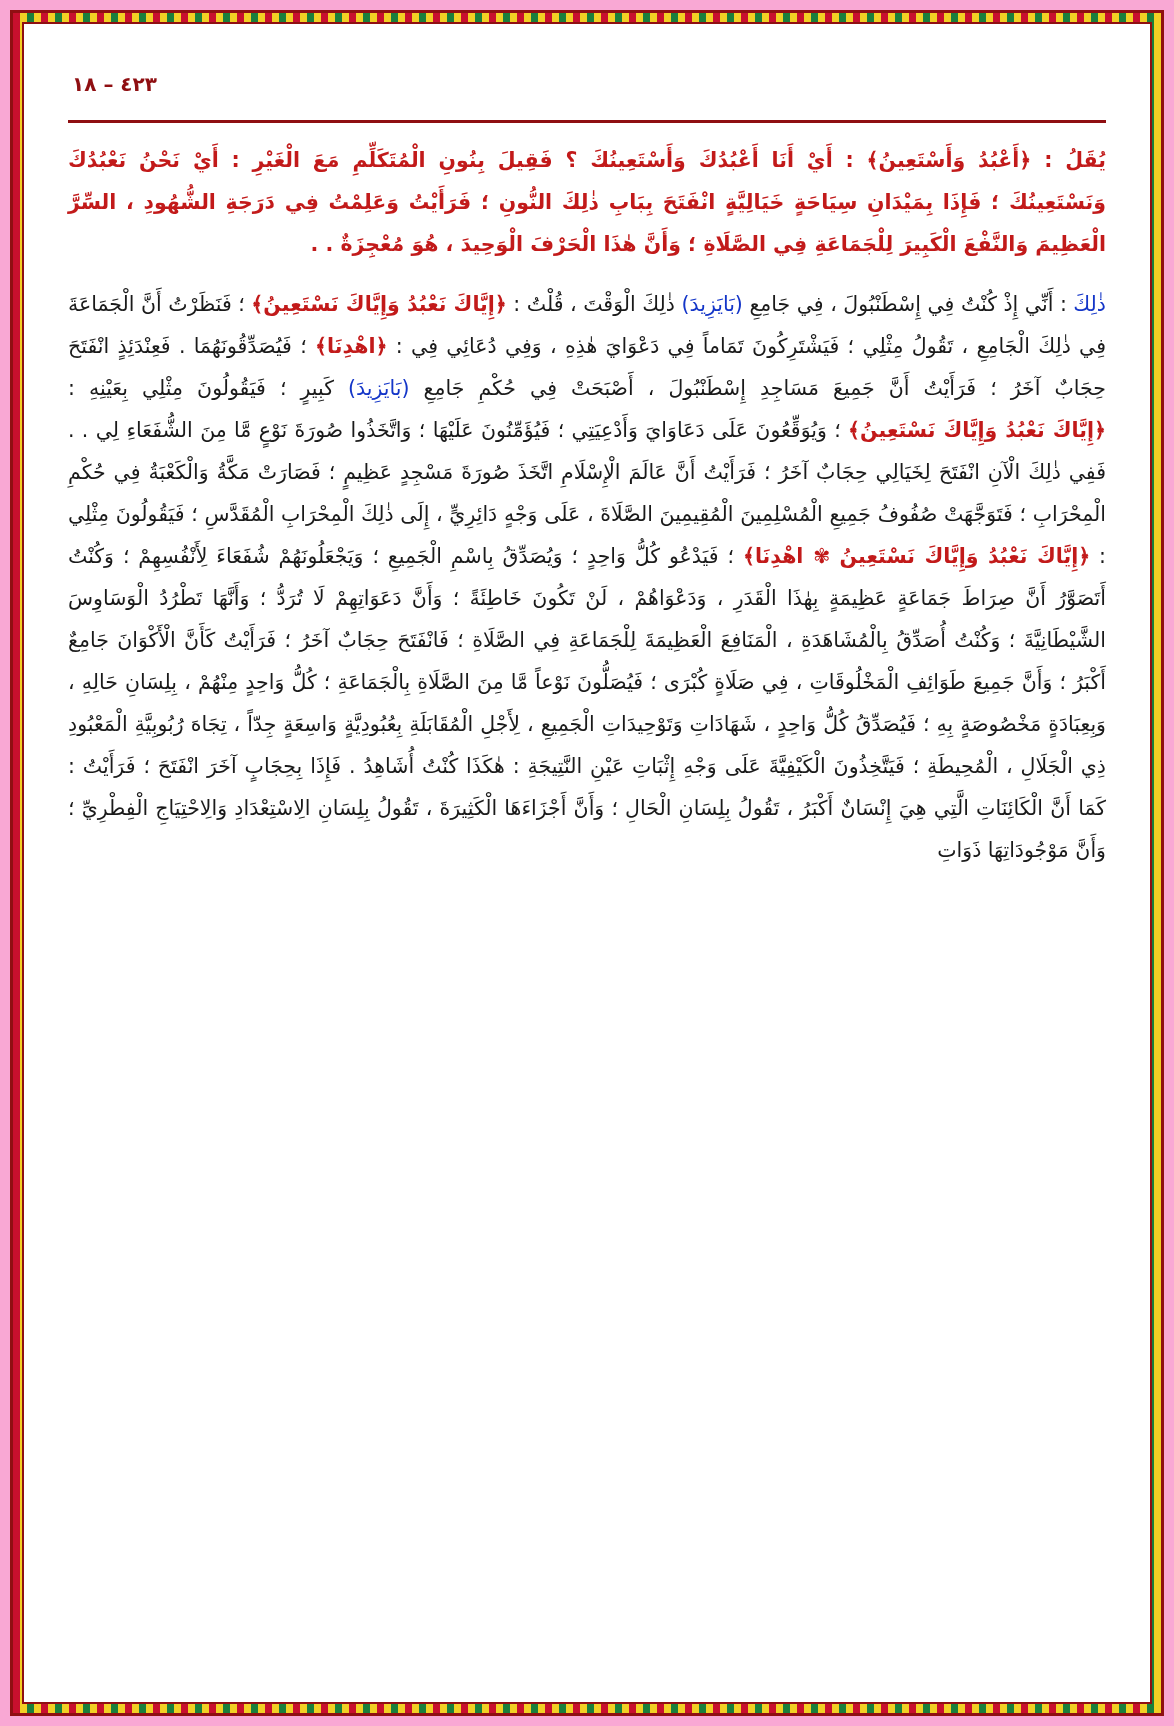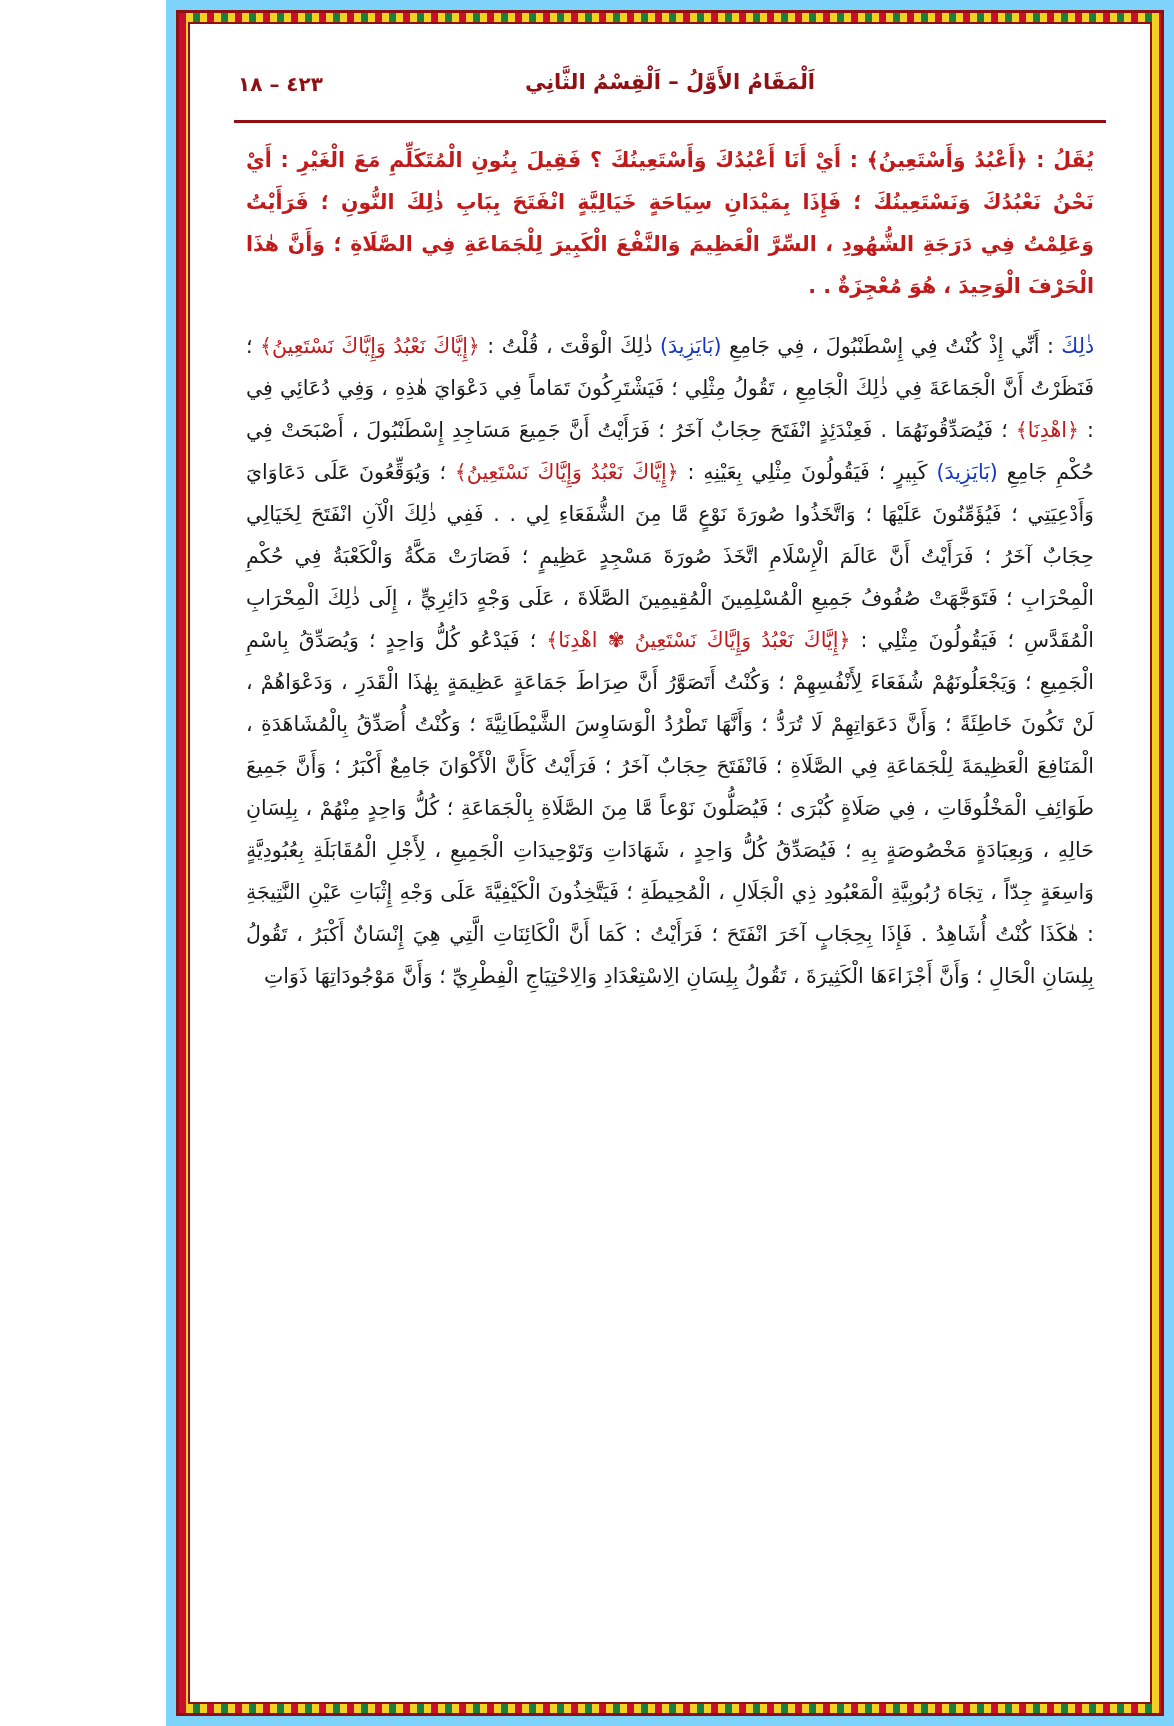--- a/index.html
+++ b/index.html
@@ -9,24 +9,24 @@
   }
   body {
     width: 1174px;
     height: 1726px;
     font-family: "DejaVu Sans", sans-serif;
   }
 
   
   .page {
     position: relative;
-    width: 1008px;
+    width: 1174px;
     height: 1726px;
     box-sizing: border-box;
-    background: #7dd3fc;
+    background: #f9a8d4;
     overflow: hidden;
     padding-left: 43px;
   }
 
   .border-outer {
     position: absolute;
     left: 10px;
     top: 10px;
     right: 10px;
     bottom: 10px;
@@ -94,42 +94,42 @@
     height: 0;
   }
 
   
   .para {
     font-size: 20.5px;
     line-height: 2.0;
     text-align: justify;
     text-align-last: right;
     direction: rtl;
-    margin: 12px;
+    margin: 0;
   }
   .para.red {
     color: #c21a1a;
     font-weight: bold;
     margin-top: 16px;
     margin-bottom: 10px;
     line-height: 2.05;
   }
   .para.main {
     color: #1a1a1a;
     margin-top: 18px;
     line-height: 2.05;
   }
 
   .blue {
     color: #1436c8;
     font-weight: normal;
   }
   .ayah {
     color: #c21a1a;
-    font-weight: normal;
+    font-weight: bold;
     white-space: nowrap;
   }
 
   .footer-strip {
     position: absolute;
     left: 22px;
     right: 22px;
     bottom: 22px;
     height: 0;
   }
@@ -139,21 +139,20 @@
 
 <div class="page">
 
   <div class="border-outer"></div>
   <div class="border-inner"></div>
 
   <div class="content">
 
     <div class="header">
       <div class="header-page">٤٢٣ – ١٨</div>
-      <div class="header-title">اَلْمَقَامُ الأَوَّلُ – اَلْقِسْمُ الثَّانِي</div>
     </div>
     <div class="header-rule"></div>
 
     <p class="para red">يُقَلُ : ﴿أَعْبُدُ وَأَسْتَعِينُ﴾ : أَيْ أَنَا أَعْبُدُكَ وَأَسْتَعِينُكَ ؟ فَقِيلَ بِنُونِ الْمُتَكَلِّمِ مَعَ الْغَيْرِ : أَيْ نَحْنُ نَعْبُدُكَ وَنَسْتَعِينُكَ ؛ فَإِذَا بِمَيْدَانِ سِيَاحَةٍ خَيَالِيَّةٍ انْفَتَحَ بِبَابِ ذٰلِكَ النُّونِ ؛ فَرَأَيْتُ وَعَلِمْتُ فِي دَرَجَةِ الشُّهُودِ ، السِّرَّ الْعَظِيمَ وَالنَّفْعَ الْكَبِيرَ لِلْجَمَاعَةِ فِي الصَّلَاةِ ؛ وَأَنَّ هٰذَا الْحَرْفَ الْوَحِيدَ ، هُوَ مُعْجِزَةٌ . .</p>
 
     <p class="para main"><span class="blue">ذٰلِكَ</span><span> : أَنِّي إِذْ كُنْتُ فِي إِسْطَنْبُولَ ، فِي جَامِعِ </span><span class="blue">(بَايَزِيدَ)</span><span> ذٰلِكَ الْوَقْتَ ، قُلْتُ : </span><span class="ayah">﴿إِيَّاكَ نَعْبُدُ وَإِيَّاكَ نَسْتَعِينُ﴾</span><span> ؛ فَنَظَرْتُ أَنَّ الْجَمَاعَةَ فِي ذٰلِكَ الْجَامِعِ ، تَقُولُ مِثْلِي ؛ فَيَشْتَرِكُونَ تَمَاماً فِي دَعْوَايَ هٰذِهِ ، وَفِي دُعَائِي فِي : </span><span class="ayah">﴿اهْدِنَا﴾</span><span> ؛ فَيُصَدِّقُونَهُمَا . فَعِنْدَئِذٍ انْفَتَحَ حِجَابٌ آخَرُ ؛ فَرَأَيْتُ أَنَّ جَمِيعَ مَسَاجِدِ إِسْطَنْبُولَ ، أَصْبَحَتْ فِي حُكْمِ جَامِعِ </span><span class="blue">(بَايَزِيدَ)</span><span> كَبِيرٍ ؛ فَيَقُولُونَ مِثْلِي بِعَيْنِهِ : </span><span class="ayah">﴿إِيَّاكَ نَعْبُدُ وَإِيَّاكَ نَسْتَعِينُ﴾</span><span> ؛ وَيُوَقِّعُونَ عَلَى دَعَاوَايَ وَأَدْعِيَتِي ؛ فَيُؤَمِّنُونَ عَلَيْهَا ؛ وَاتَّخَذُوا صُورَةَ نَوْعٍ مَّا مِنَ الشُّفَعَاءِ لِي . . فَفِي ذٰلِكَ الْآنِ انْفَتَحَ لِخَيَالِي حِجَابٌ آخَرُ ؛ فَرَأَيْتُ أَنَّ عَالَمَ الْإِسْلَامِ اتَّخَذَ صُورَةَ مَسْجِدٍ عَظِيمٍ ؛ فَصَارَتْ مَكَّةُ وَالْكَعْبَةُ فِي حُكْمِ الْمِحْرَابِ ؛ فَتَوَجَّهَتْ صُفُوفُ جَمِيعِ الْمُسْلِمِينَ الْمُقِيمِينَ الصَّلَاةَ ، عَلَى وَجْهٍ دَائِرِيٍّ ، إِلَى ذٰلِكَ الْمِحْرَابِ الْمُقَدَّسِ ؛ فَيَقُولُونَ مِثْلِي : </span><span class="ayah">﴿إِيَّاكَ نَعْبُدُ وَإِيَّاكَ نَسْتَعِينُ ✾ اهْدِنَا﴾</span><span> ؛ فَيَدْعُو كُلُّ وَاحِدٍ ؛ وَيُصَدِّقُ بِاسْمِ الْجَمِيعِ ؛ وَيَجْعَلُونَهُمْ شُفَعَاءَ لِأَنْفُسِهِمْ ؛ وَكُنْتُ أَتَصَوَّرُ أَنَّ صِرَاطَ جَمَاعَةٍ عَظِيمَةٍ بِهٰذَا الْقَدَرِ ، وَدَعْوَاهُمْ ، لَنْ تَكُونَ خَاطِئَةً ؛ وَأَنَّ دَعَوَاتِهِمْ لَا تُرَدُّ ؛ وَأَنَّهَا تَطْرُدُ الْوَسَاوِسَ الشَّيْطَانِيَّةَ ؛ وَكُنْتُ أُصَدِّقُ بِالْمُشَاهَدَةِ ، الْمَنَافِعَ الْعَظِيمَةَ لِلْجَمَاعَةِ فِي الصَّلَاةِ ؛ فَانْفَتَحَ حِجَابٌ آخَرُ ؛ فَرَأَيْتُ كَأَنَّ الْأَكْوَانَ جَامِعٌ أَكْبَرُ ؛ وَأَنَّ جَمِيعَ طَوَائِفِ الْمَخْلُوقَاتِ ، فِي صَلَاةٍ كُبْرَى ؛ فَيُصَلُّونَ نَوْعاً مَّا مِنَ الصَّلَاةِ بِالْجَمَاعَةِ ؛ كُلُّ وَاحِدٍ مِنْهُمْ ، بِلِسَانِ حَالِهِ ، وَبِعِبَادَةٍ مَخْصُوصَةٍ بِهِ ؛ فَيُصَدِّقُ كُلُّ وَاحِدٍ ، شَهَادَاتِ وَتَوْحِيدَاتِ الْجَمِيعِ ، لِأَجْلِ الْمُقَابَلَةِ بِعُبُودِيَّةٍ وَاسِعَةٍ جِدّاً ، تِجَاهَ رُبُوبِيَّةِ الْمَعْبُودِ ذِي الْجَلَالِ ، الْمُحِيطَةِ ؛ فَيَتَّخِذُونَ الْكَيْفِيَّةَ عَلَى وَجْهِ إِثْبَاتِ عَيْنِ النَّتِيجَةِ : هٰكَذَا كُنْتُ أُشَاهِدُ . فَإِذَا بِحِجَابٍ آخَرَ انْفَتَحَ ؛ فَرَأَيْتُ : كَمَا أَنَّ الْكَائِنَاتِ الَّتِي هِيَ إِنْسَانٌ أَكْبَرُ ، تَقُولُ بِلِسَانِ الْحَالِ ؛ وَأَنَّ أَجْزَاءَهَا الْكَثِيرَةَ ، تَقُولُ بِلِسَانِ الِاسْتِعْدَادِ وَالِاحْتِيَاجِ الْفِطْرِيِّ ؛ وَأَنَّ مَوْجُودَاتِهَا ذَوَاتِ</span></p>
 
   </div>
 
   <div class="footer-strip"></div>

